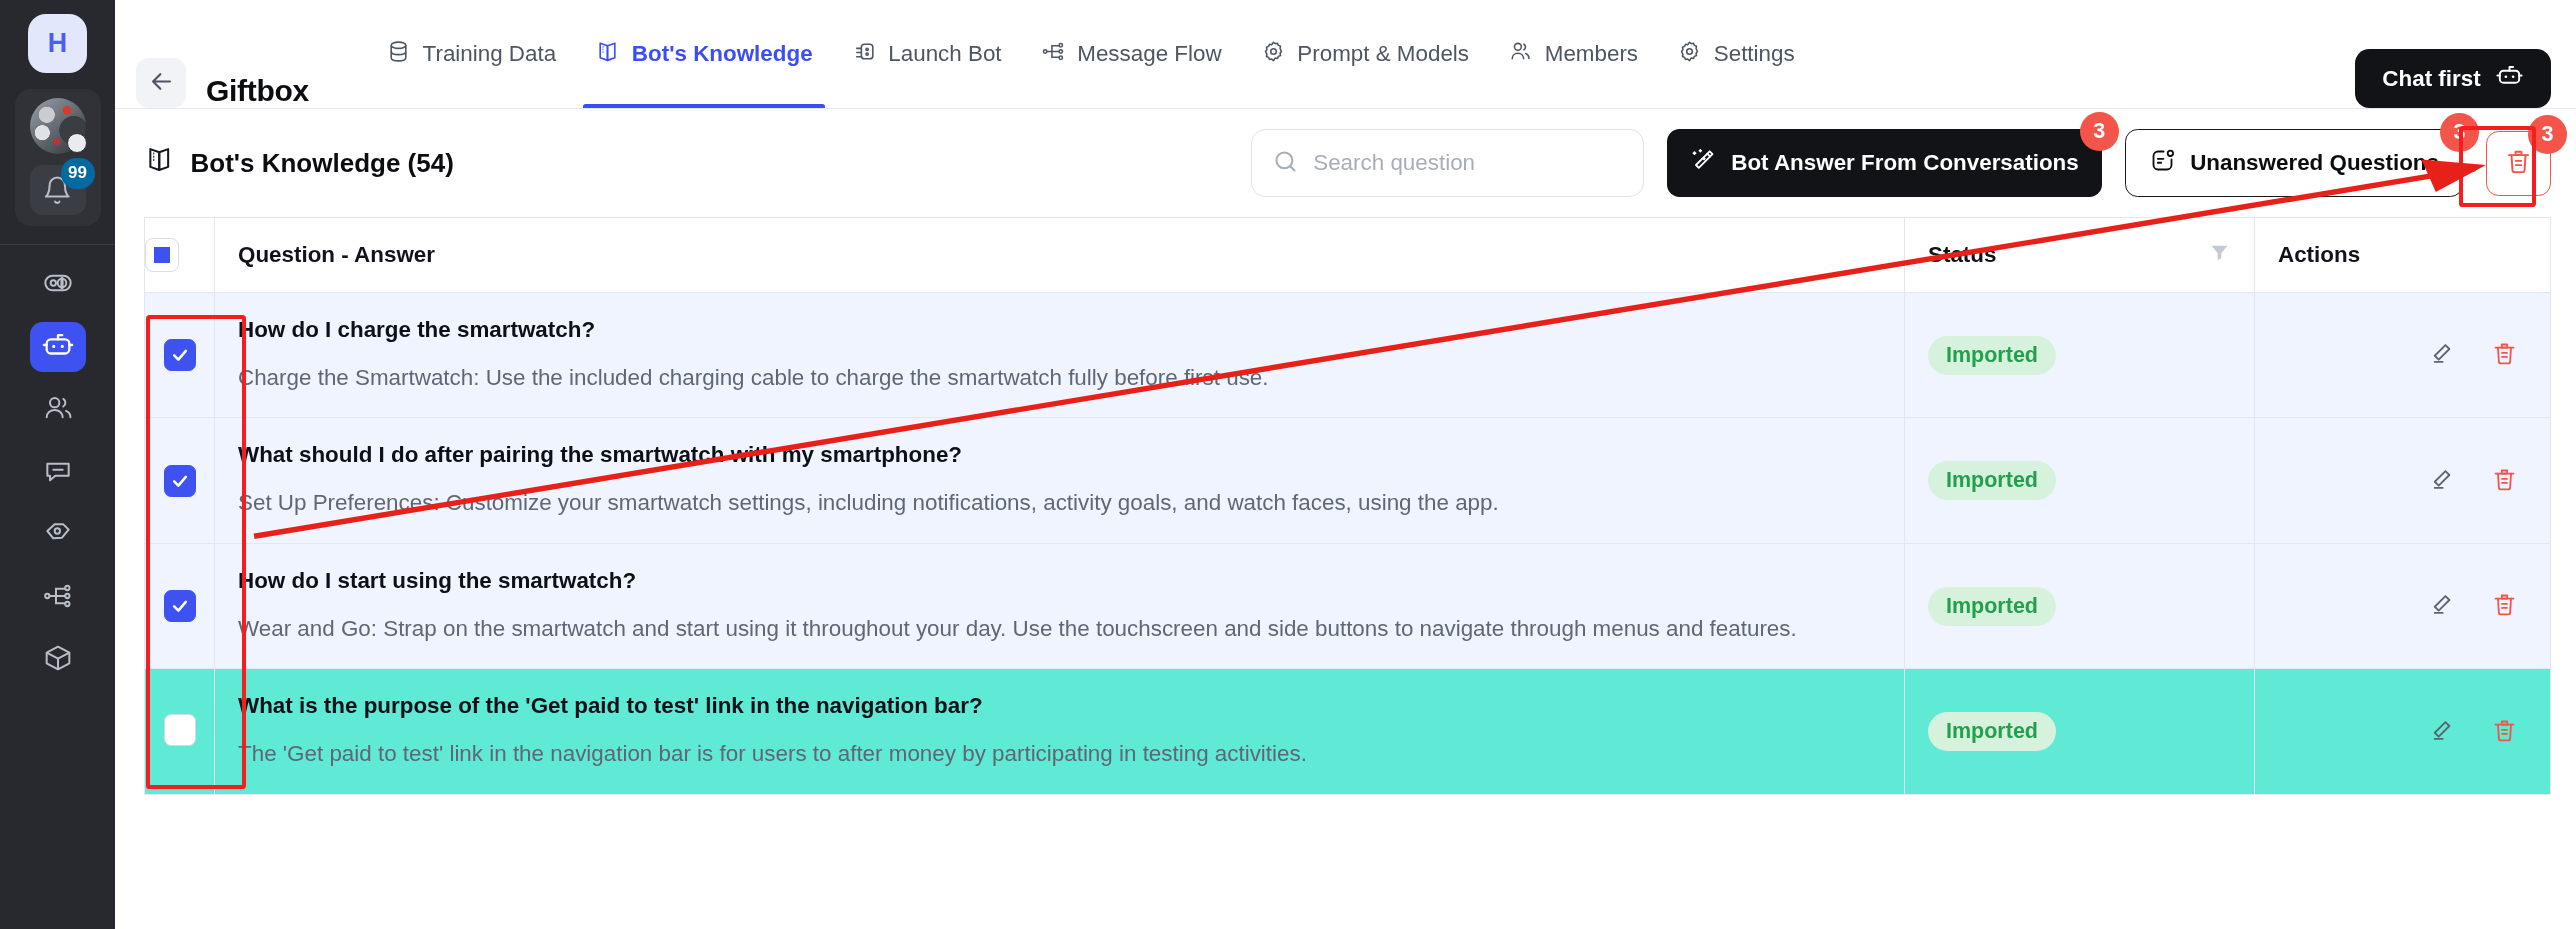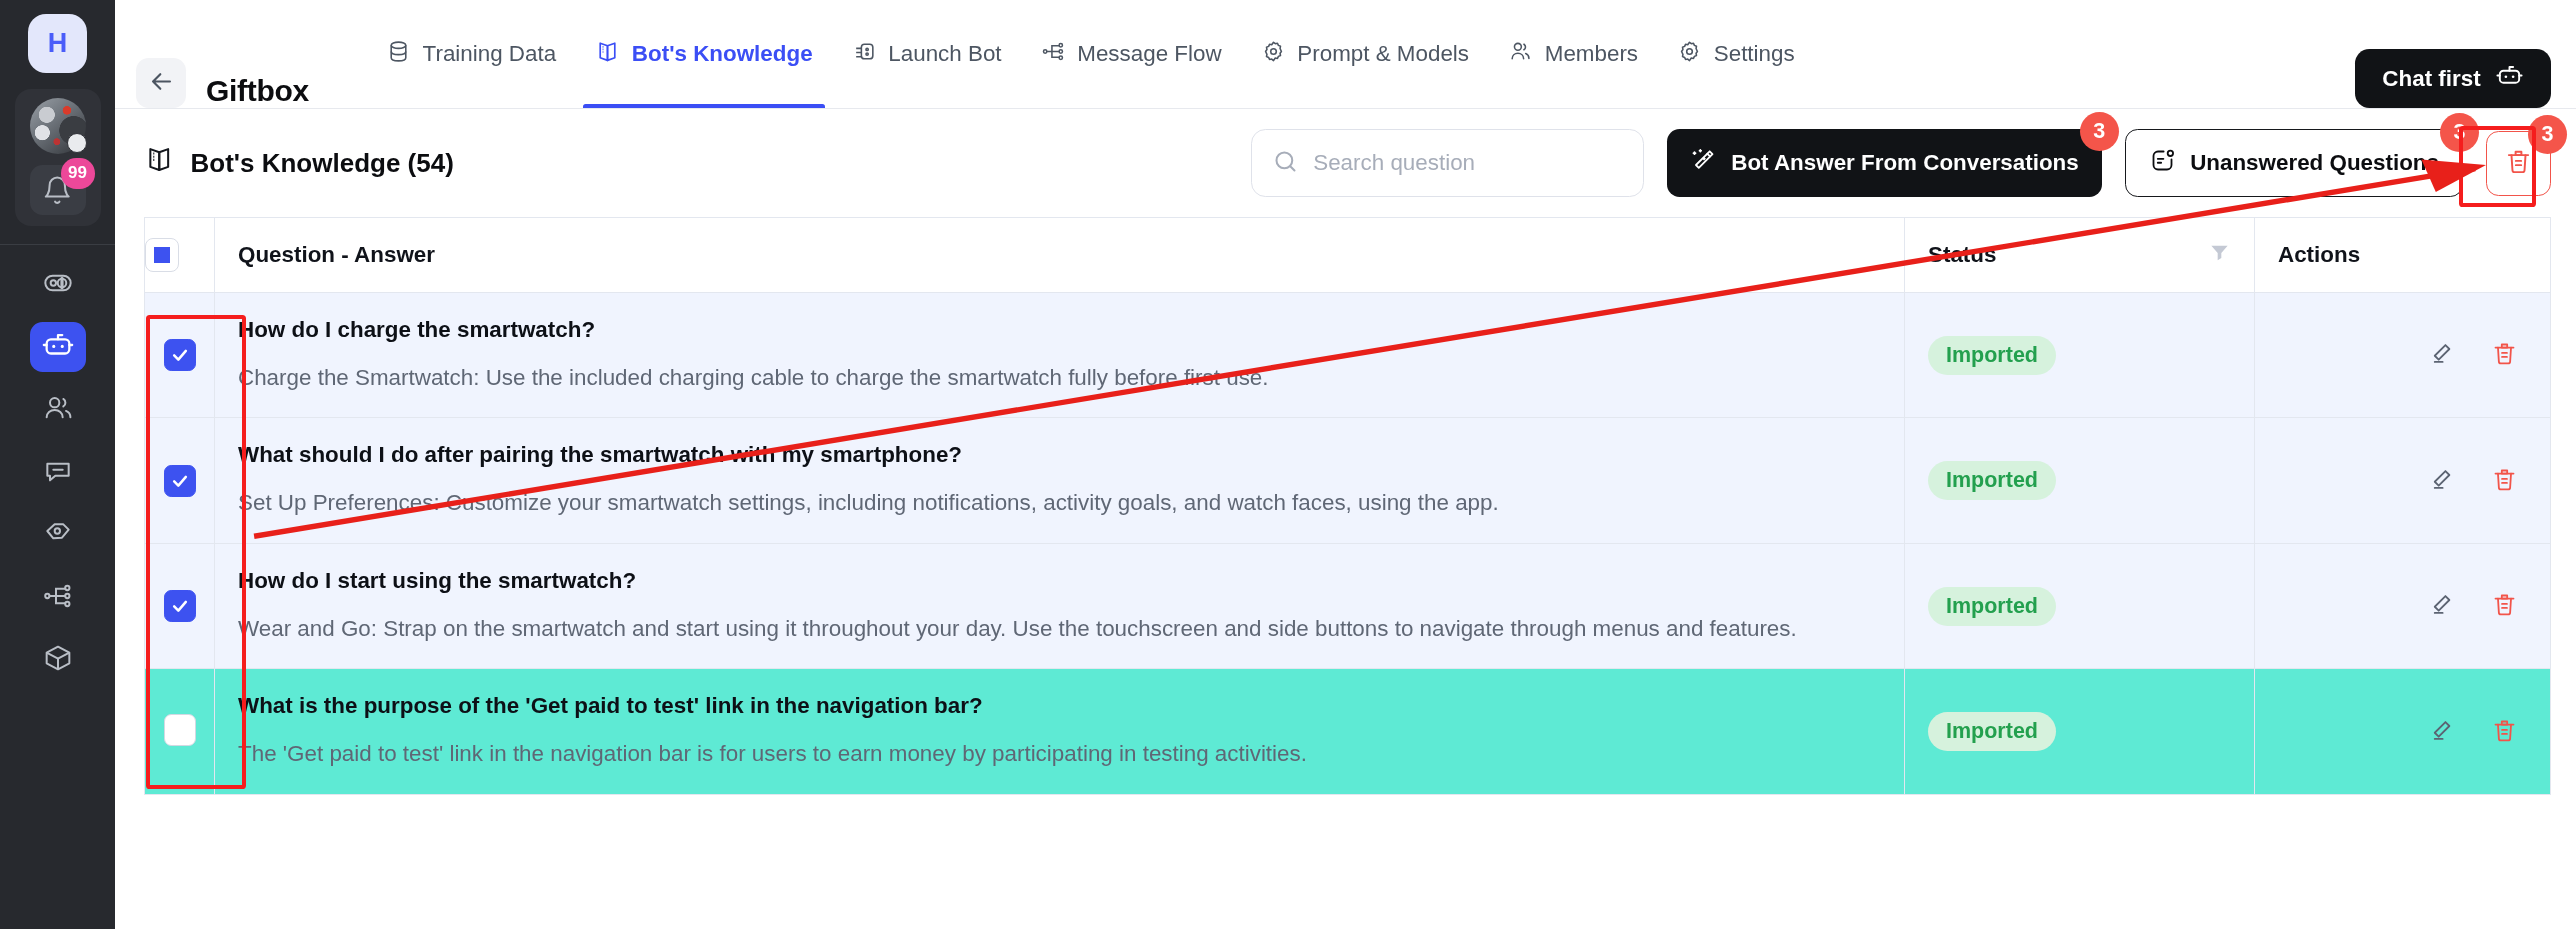--- a/index.html
+++ b/index.html
@@ -47,21 +47,21 @@
     background: #e9ebee; border: 1.8px solid #303238;
   }
   .bell-wrap { position: relative; width: 56px; height: 50px; }
   .bell-box {
     width: 56px; height: 50px; border-radius: 12.6px; background: #3a3d44;
     display: flex; align-items: center; justify-content: center;
   }
   .badge-99 {
     position: absolute; top: -7.2px; right: -9px;
     min-width: 34px; height: 30.5px; padding: 0 6.3px;
-    border-radius: 15.2px; background: #ec4899; color: #fff;
+    border-radius: 15.2px; background: #0369a1; color: #fff;
     font-size: 17px; font-weight: 700;
     display: flex; align-items: center; justify-content: center;
   }
   .rail-divider { width: 100%; height: 0.9px; background: #3a3d43; margin: 18px 0 14.4px; }
   .rail-items { display: flex; flex-direction: column; align-items: center; gap: 12.6px; width: 100%; }
   .rail-item {
     width: 56px; height: 50px; border-radius: 12.6px;
     display: flex; align-items: center; justify-content: center;
     color: #b9bec6;
   }
@@ -600,21 +600,21 @@
               </span>
             </td>
           </tr>
 
           <tr class="unsel">
             <td class="cell-check">
               <span class="cb"></span>
             </td>
             <td>
               <div class="qa-q">What is the purpose of the 'Get paid to test' link in the navigation bar?</div>
-              <div class="qa-a">The 'Get paid to test' link in the navigation bar is for users to earn money by participating in testing activities.</div>
+              <div class="qa-a">The 'Get paid to test' link in the navigation bar is for users to after money by participating in testing activities.</div>
             </td>
             <td>
               <span class="pill">Imported</span>
             </td>
             <td class="actions-cell">
               <span class="act-icons">
                 <span class="ico-edit">
                   <svg width="27" height="27" viewBox="0 0 24 24" fill="none" stroke="currentColor" stroke-width="1.6" stroke-linecap="round" stroke-linejoin="round">
                     <path d="M15.5 4.5 19 8 9.5 17.5 6 14z"></path>
                       <path d="M6 19.5h7"></path>

